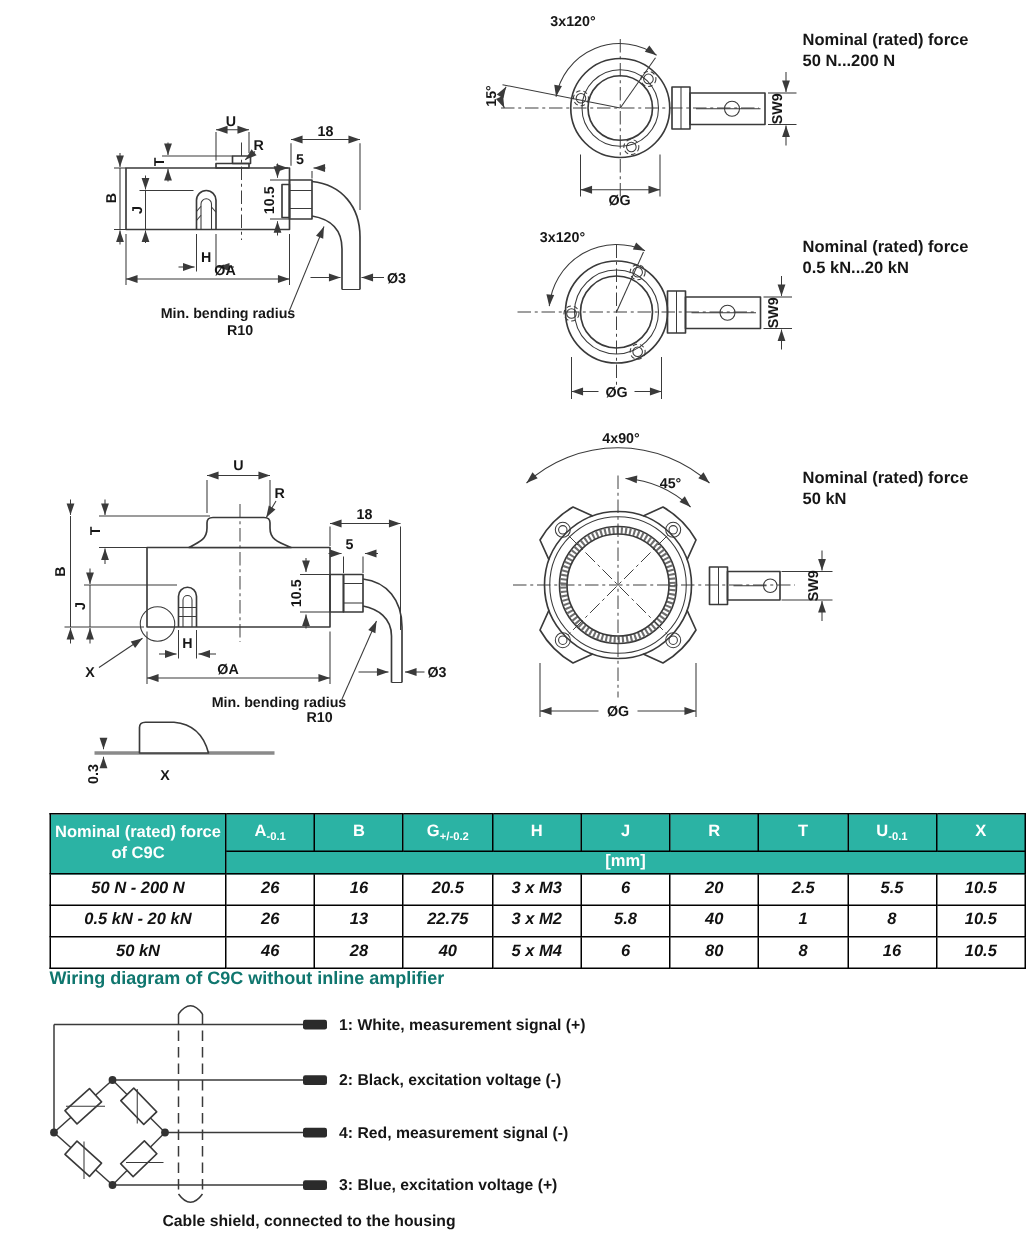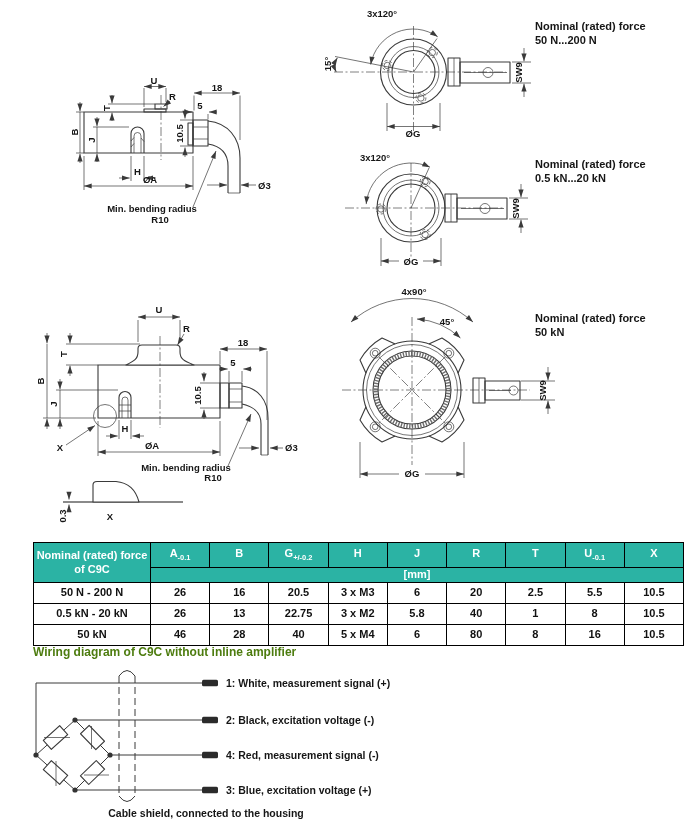--- a/index.html
+++ b/index.html
@@ -21,22 +21,22 @@
   svg .cap{font-size:11px;font-weight:700;}
   svg .wl{font-size:10.5px;font-weight:700;}
   table.dims{position:absolute;left:33px;top:542px;width:651px;border-collapse:collapse;
              table-layout:fixed;border:1.5px solid #000;}
   table.dims th,table.dims td{border:1px solid #000;text-align:center;padding:0;
              font-size:11px;font-weight:700;line-height:1.25;}
   table.dims th{background:var(--teal,#2bb3a4);color:#fff;}
   table.dims th sub{font-size:7.5px;}
   table.dims tr.hrow1 th{height:24px;}
   table.dims tr.hrow2 th{height:14px;}
-  table.dims td{height:20px;color:#111;}
-  .wiring-title{position:absolute;left:33px;top:645px;font-size:12px;font-weight:700;color:#4d7c0f;}
+  table.dims td{height:20px;color:#111;font-style:italic;}
+  .wiring-title{position:absolute;left:33px;top:645px;font-size:12px;font-weight:700;color:#0f766e;}
 </style>
 </head>
 <body>
 
 <div class="sheet">
 
 <svg width="687" height="540" viewBox="0 0 687 540">
   <defs>
     <marker id="ah" markerUnits="userSpaceOnUse" markerWidth="9" markerHeight="8" refX="8.2" refY="4" orient="auto-start-reverse">
       <path d="M0.5,1.4 L8.2,4 L0.5,6.6 Z" fill="#3a3a3a"></path>

